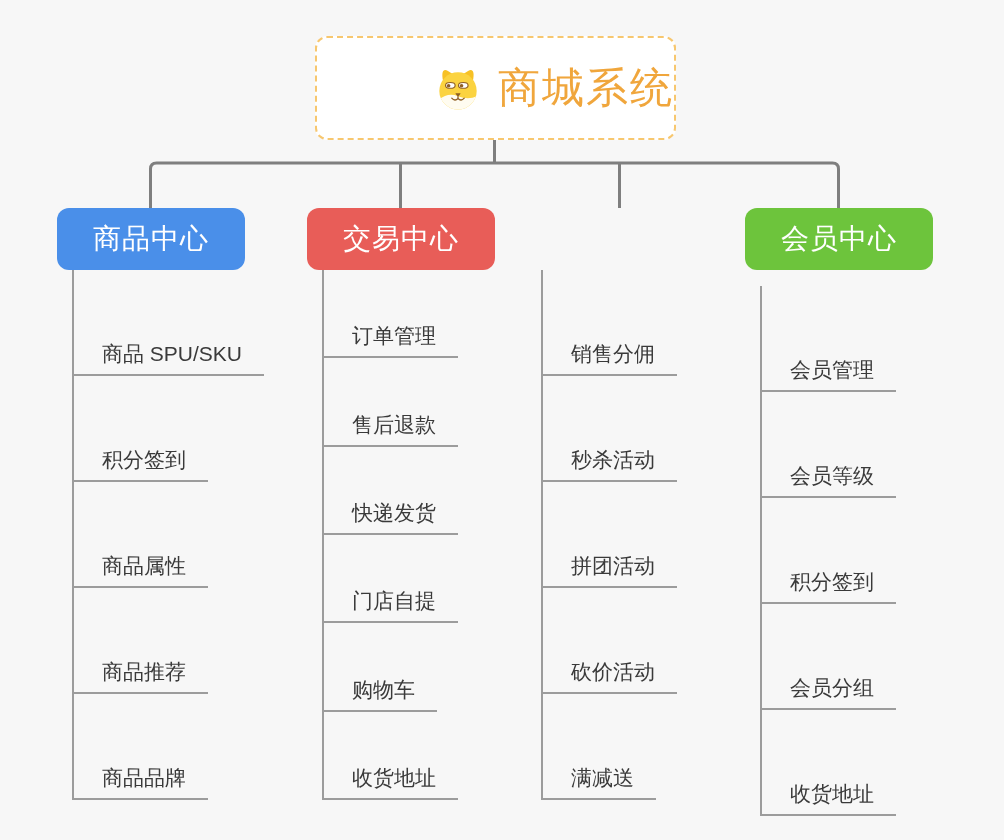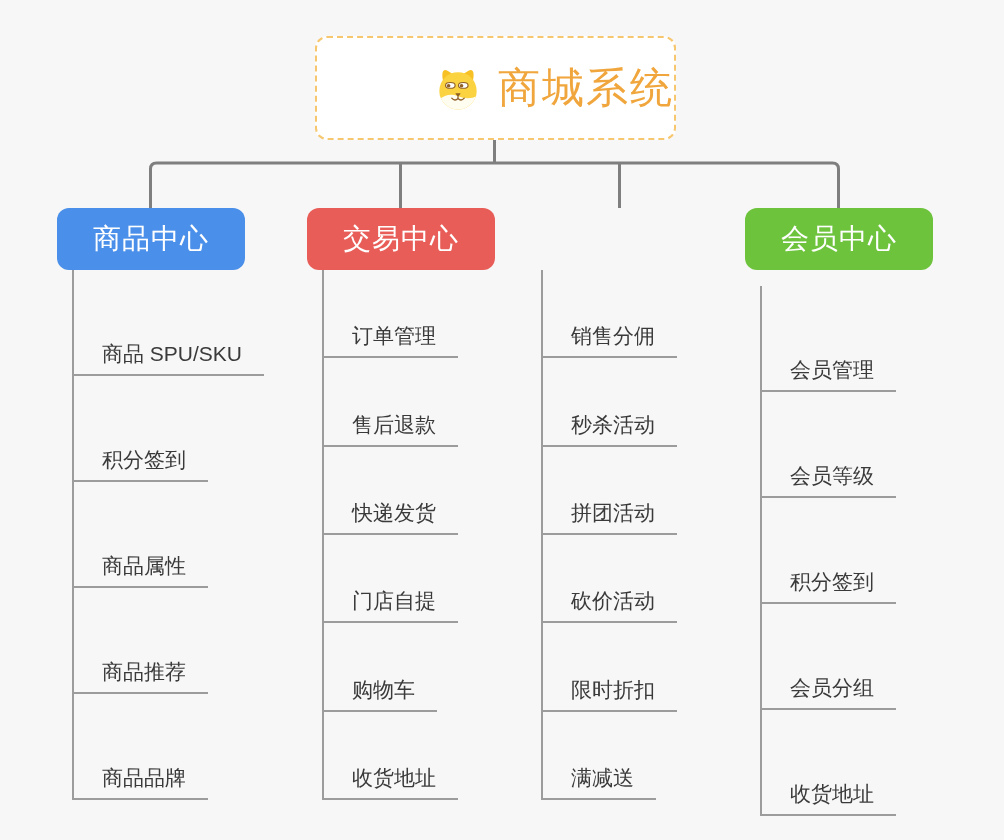--- a/index.html
+++ b/index.html
@@ -175,23 +175,20 @@
     <div class="item">
         <span class="item-label">秒杀活动</span>
       </div>
     <div class="item">
         <span class="item-label">拼团活动</span>
       </div>
     <div class="item">
         <span class="item-label">砍价活动</span>
       </div>
     <div class="item">
-        <span class="item-label">限时折扣</span>
-      </div>
-    <div class="item">
         <span class="item-label">满减送</span>
       </div>
   </div>
 
   <div class="branch-items bi-3">
     <div class="item">
         <span class="item-label">会员管理</span>
       </div>
     <div class="item">
         <span class="item-label">会员等级</span>

